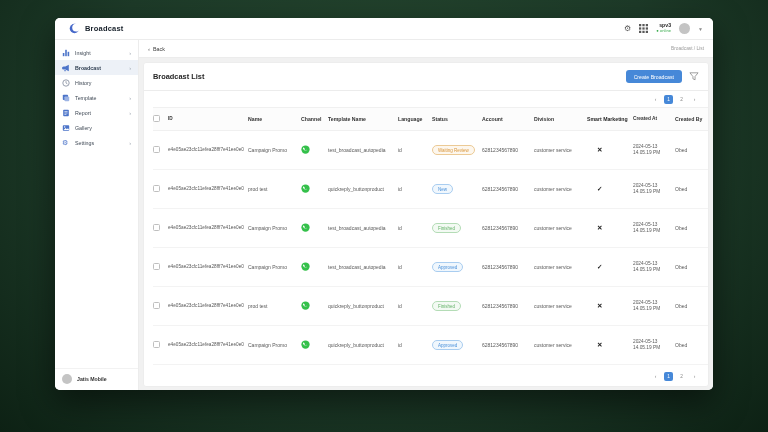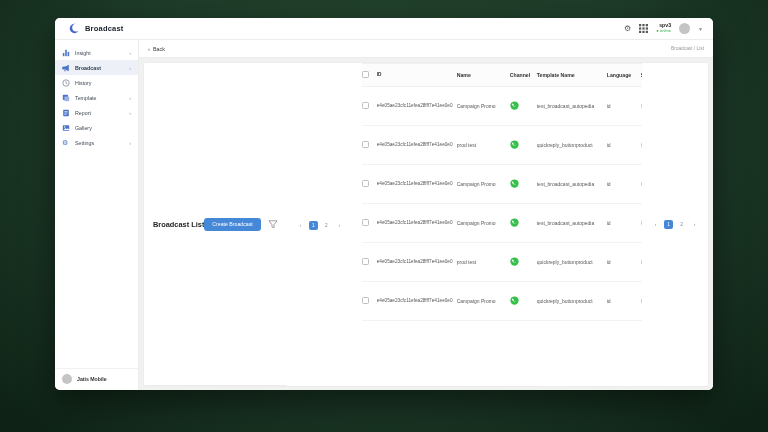--- a/index.html
+++ b/index.html
@@ -47,21 +47,21 @@
   
   .backbar { height:18px; flex:0 0 18px; background:#fff; border-bottom:1px solid #ececec;
     display:flex; align-items:center; justify-content:space-between; padding:0 9px; }
   .back-btn { display:flex; align-items:center; gap:3px; cursor:pointer; }
   .back-chev { font-size:6px; color:#595959; }
   .back-label { font-size:5.4px; color:#404040; }
   .breadcrumb { font-size:4.8px; color:#9b9b9b; }
 
   
   .content { flex:1; padding:4px 4px 3px 4px; min-height:0; }
-  .card { background:#fff; border-radius:3px; height:100%; display:flex; flex-direction:row;
+  .card { background:#fff; border-radius:3px; height:100%; display:flex; flex-direction:column;
     border:1px solid #ededed; overflow:hidden; }
   .card-head { display:flex; align-items:center; justify-content:space-between;
     padding:7px 9px; border-bottom:1px solid #ececec; }
   .card-title { font-size:7.4px; font-weight:bold; color:#262626; }
   .head-actions { display:flex; align-items:center; gap:7px; }
   .create-btn { background:#4688d8; color:#fff; font-size:5.2px; padding:3.5px 8px;
     border-radius:3px; border:none; cursor:pointer; font-family:inherit; }
   .funnel { width:10px; height:9px; display:inline-flex; cursor:pointer; }
 
   .pager-row { display:flex; justify-content:flex-end; align-items:center; padding:4px 9px 3px; }

